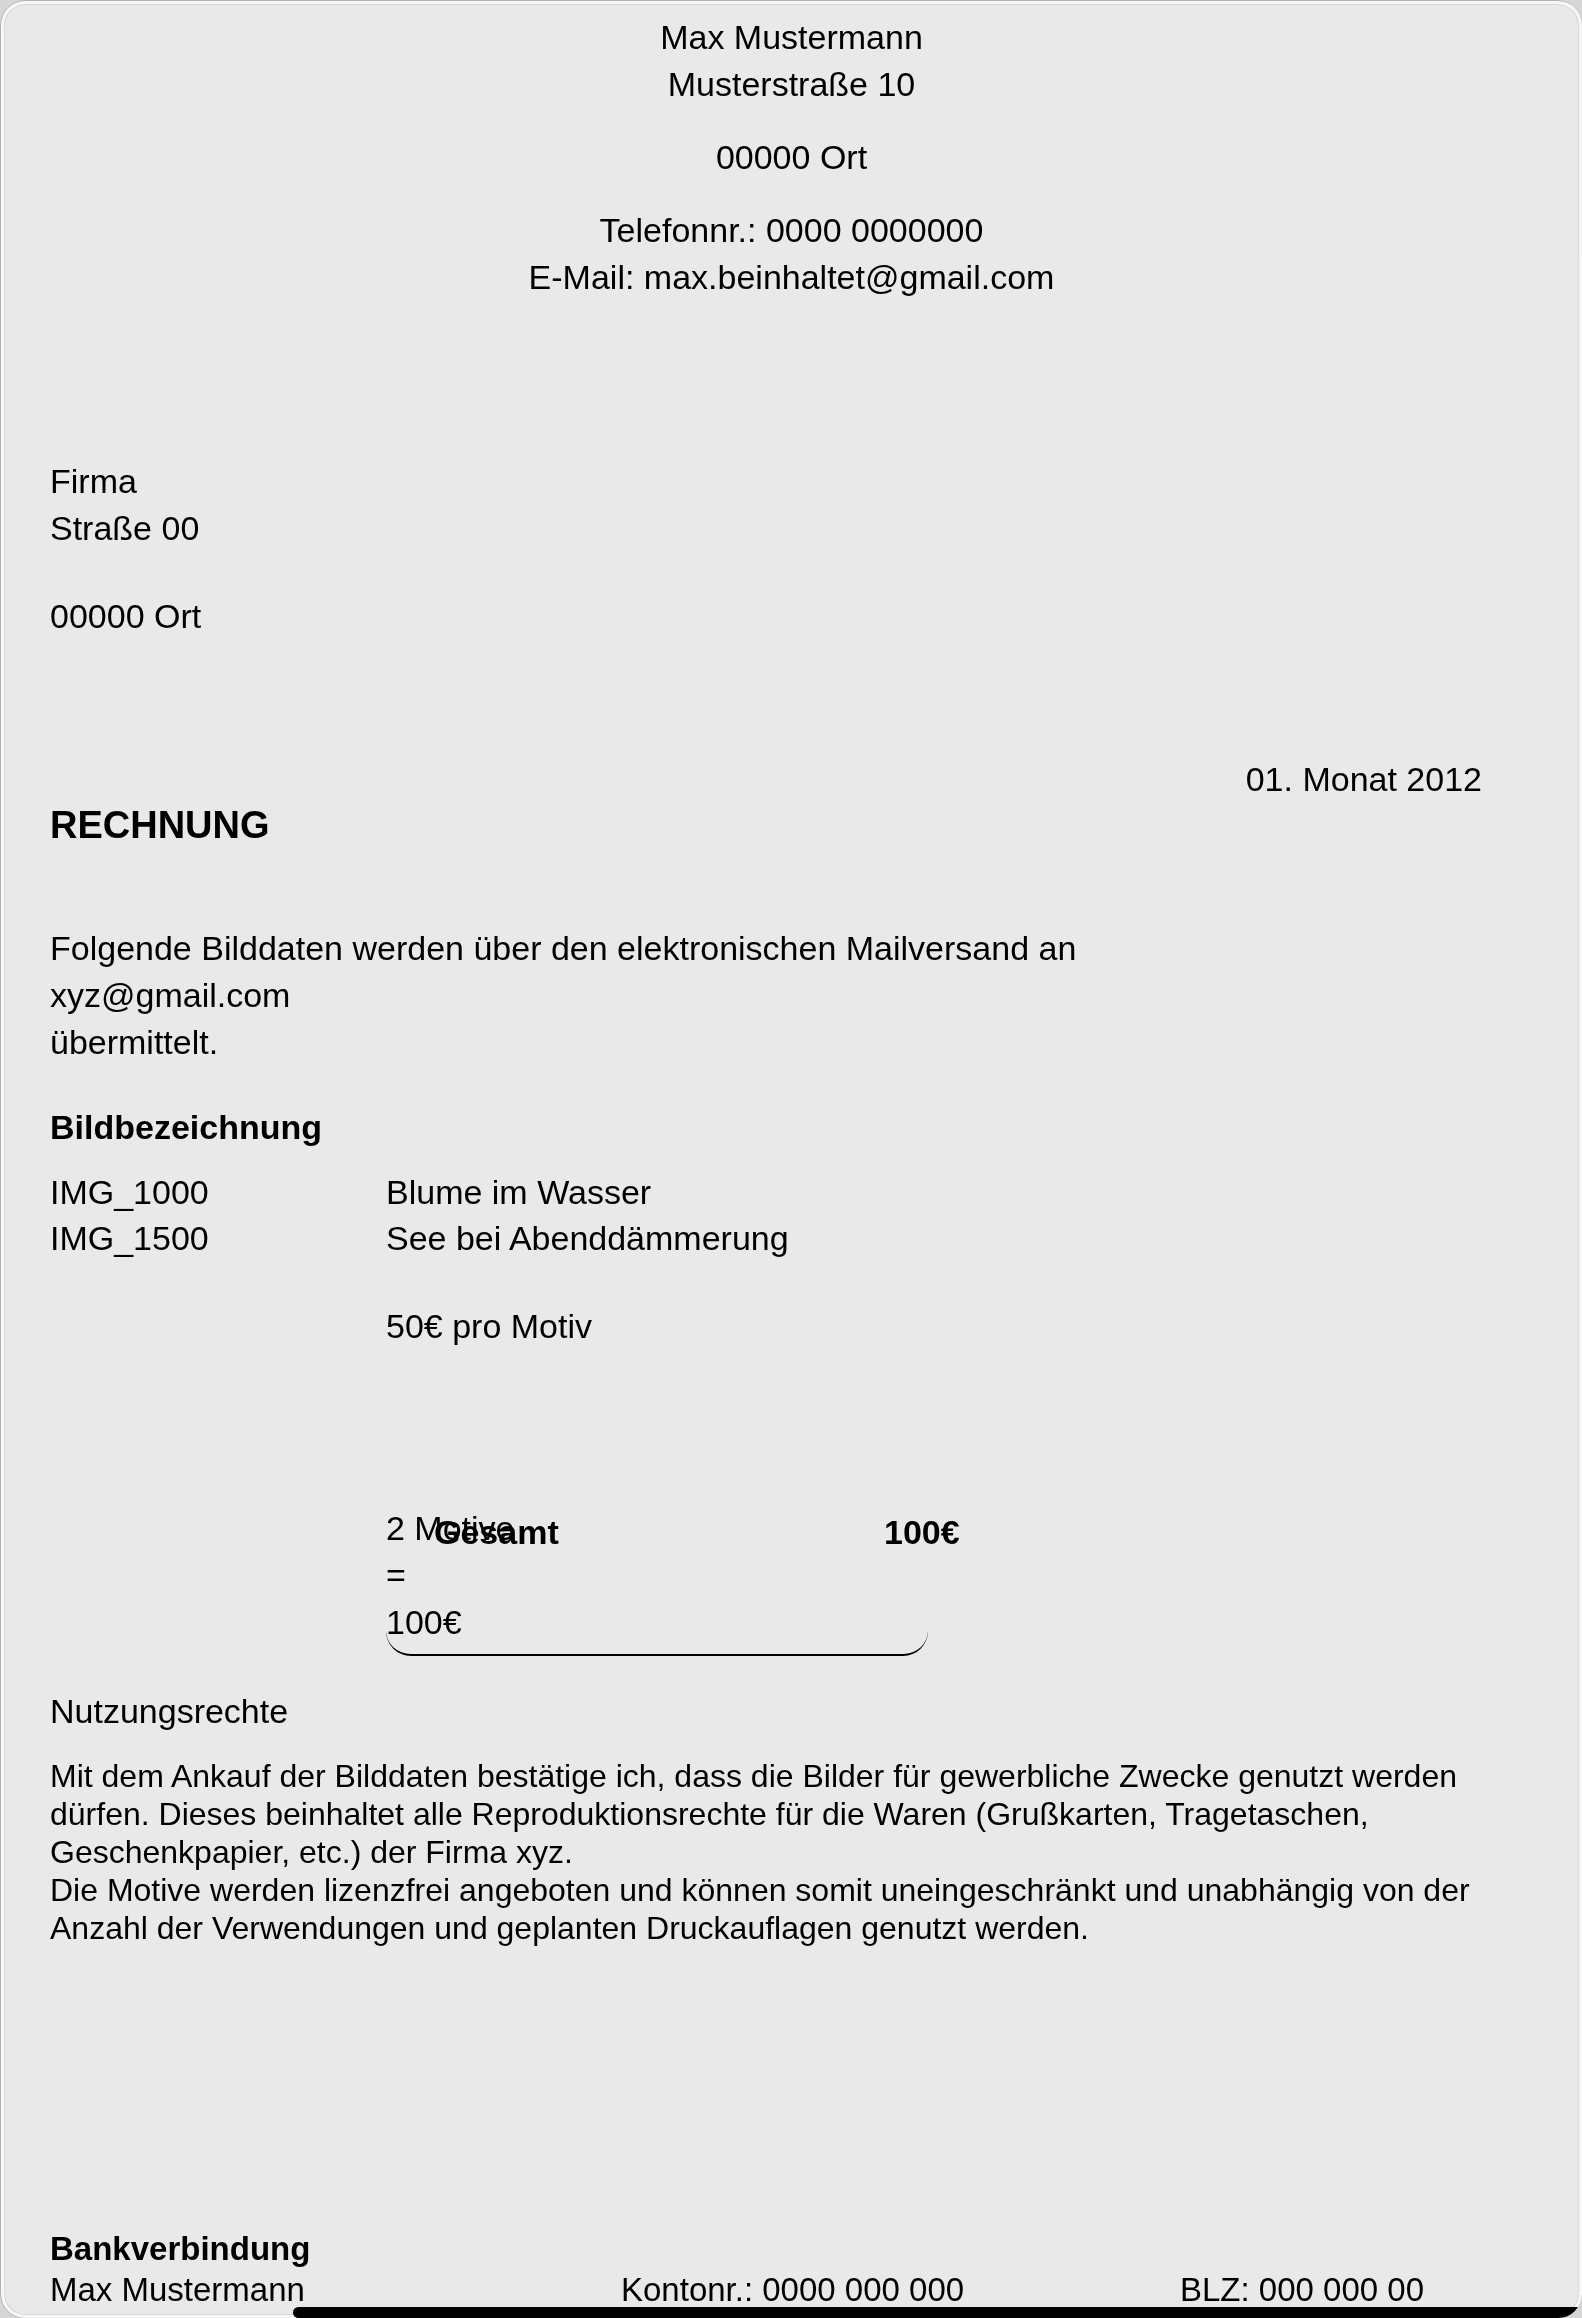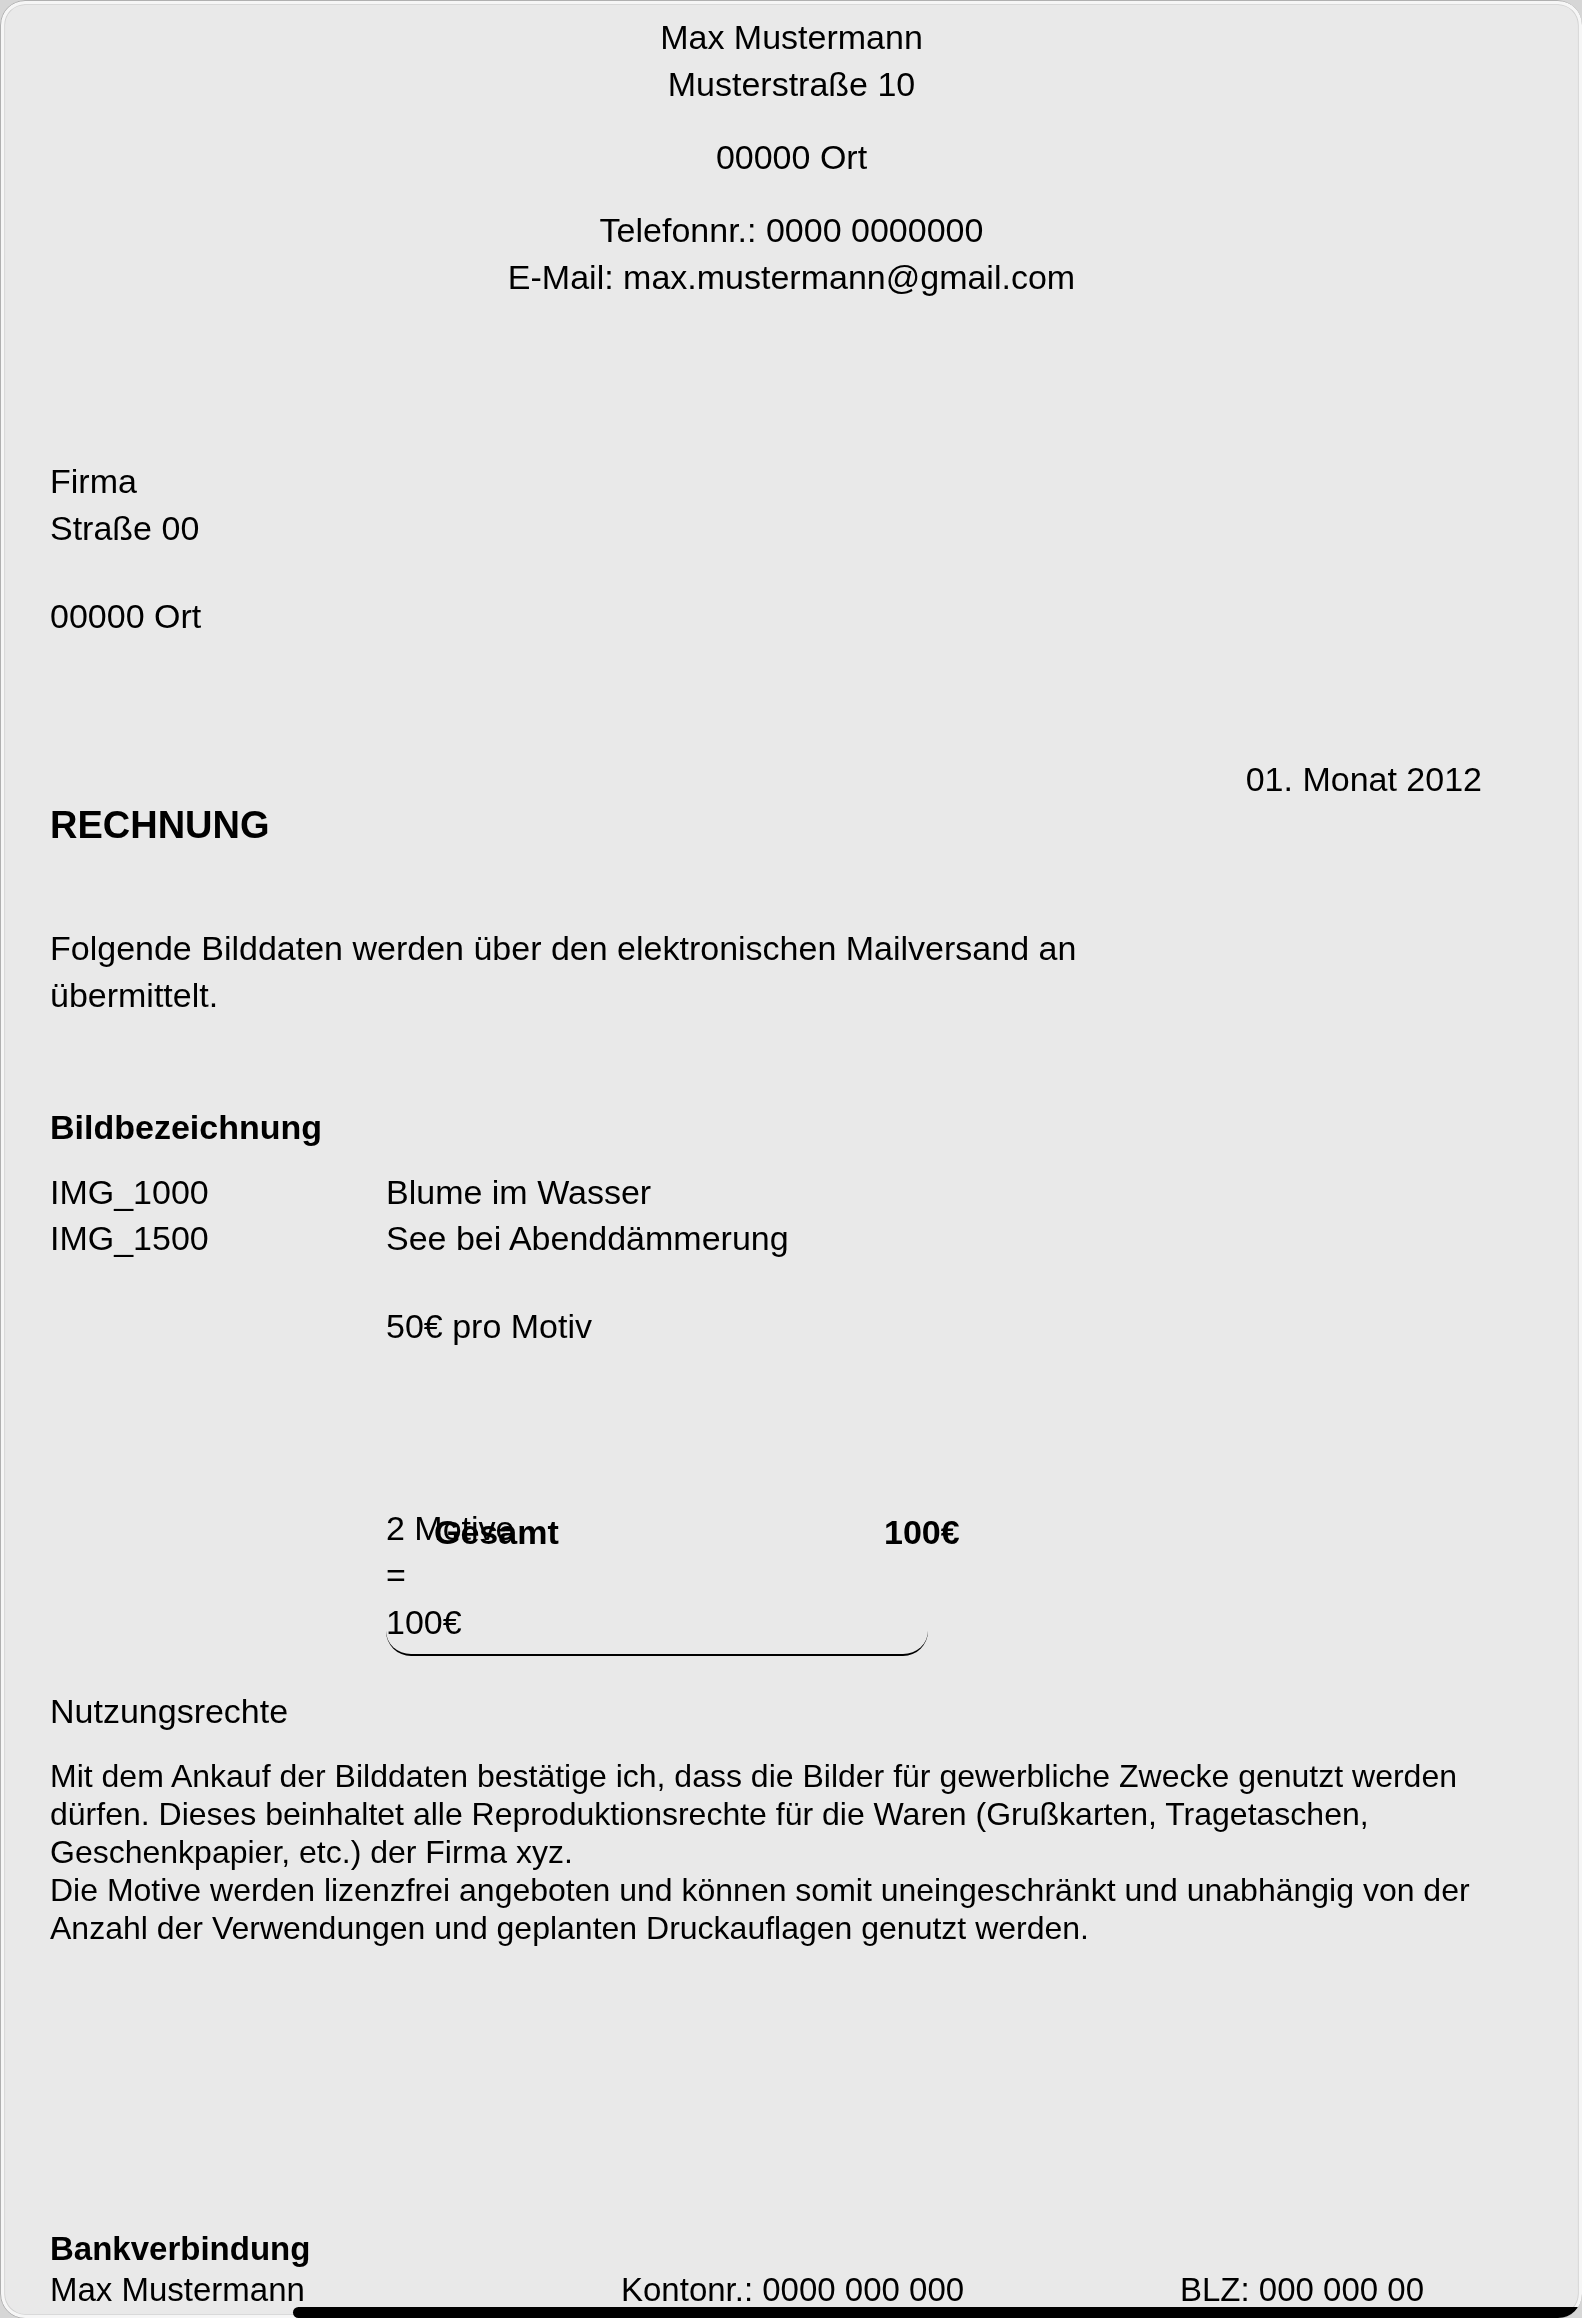--- a/index.html
+++ b/index.html
@@ -87,34 +87,35 @@
 </head>
 <body>
 
 <div class="page">
 
   <header class="sender">
     <div>Max Mustermann</div>
     <div>Musterstraße 10</div>
     <div class="sp-before">00000 Ort</div>
     <div class="sp-before">Telefonnr.: 0000 0000000</div>
-    <div>E-Mail: max.mustermann@gmail.com</div>
+    <div>E-Mail: max.beinhaltet@gmail.com</div>
   </header>
 
   <section class="recipient">
     <div>Firma</div>
     <div>Straße 00</div>
     <div class="city-gap">00000 Ort</div>
   </section>
 
   <div class="invoice-date">01. Monat 2012</div>
   <h1 class="invoice-title">RECHNUNG</h1>
 
   <section class="intro">
     <div>Folgende Bilddaten werden über den elektronischen Mailversand an</div>
+    <div>xyz@gmail.com</div>
     <div>übermittelt.</div>
   </section>
 
   <div class="items-heading">Bildbezeichnung</div>
 
   <section class="items">
     <div class="item-row">
       <span class="item-id">IMG_1000</span>
       <span class="item-desc">Blume im Wasser</span>
     </div>

